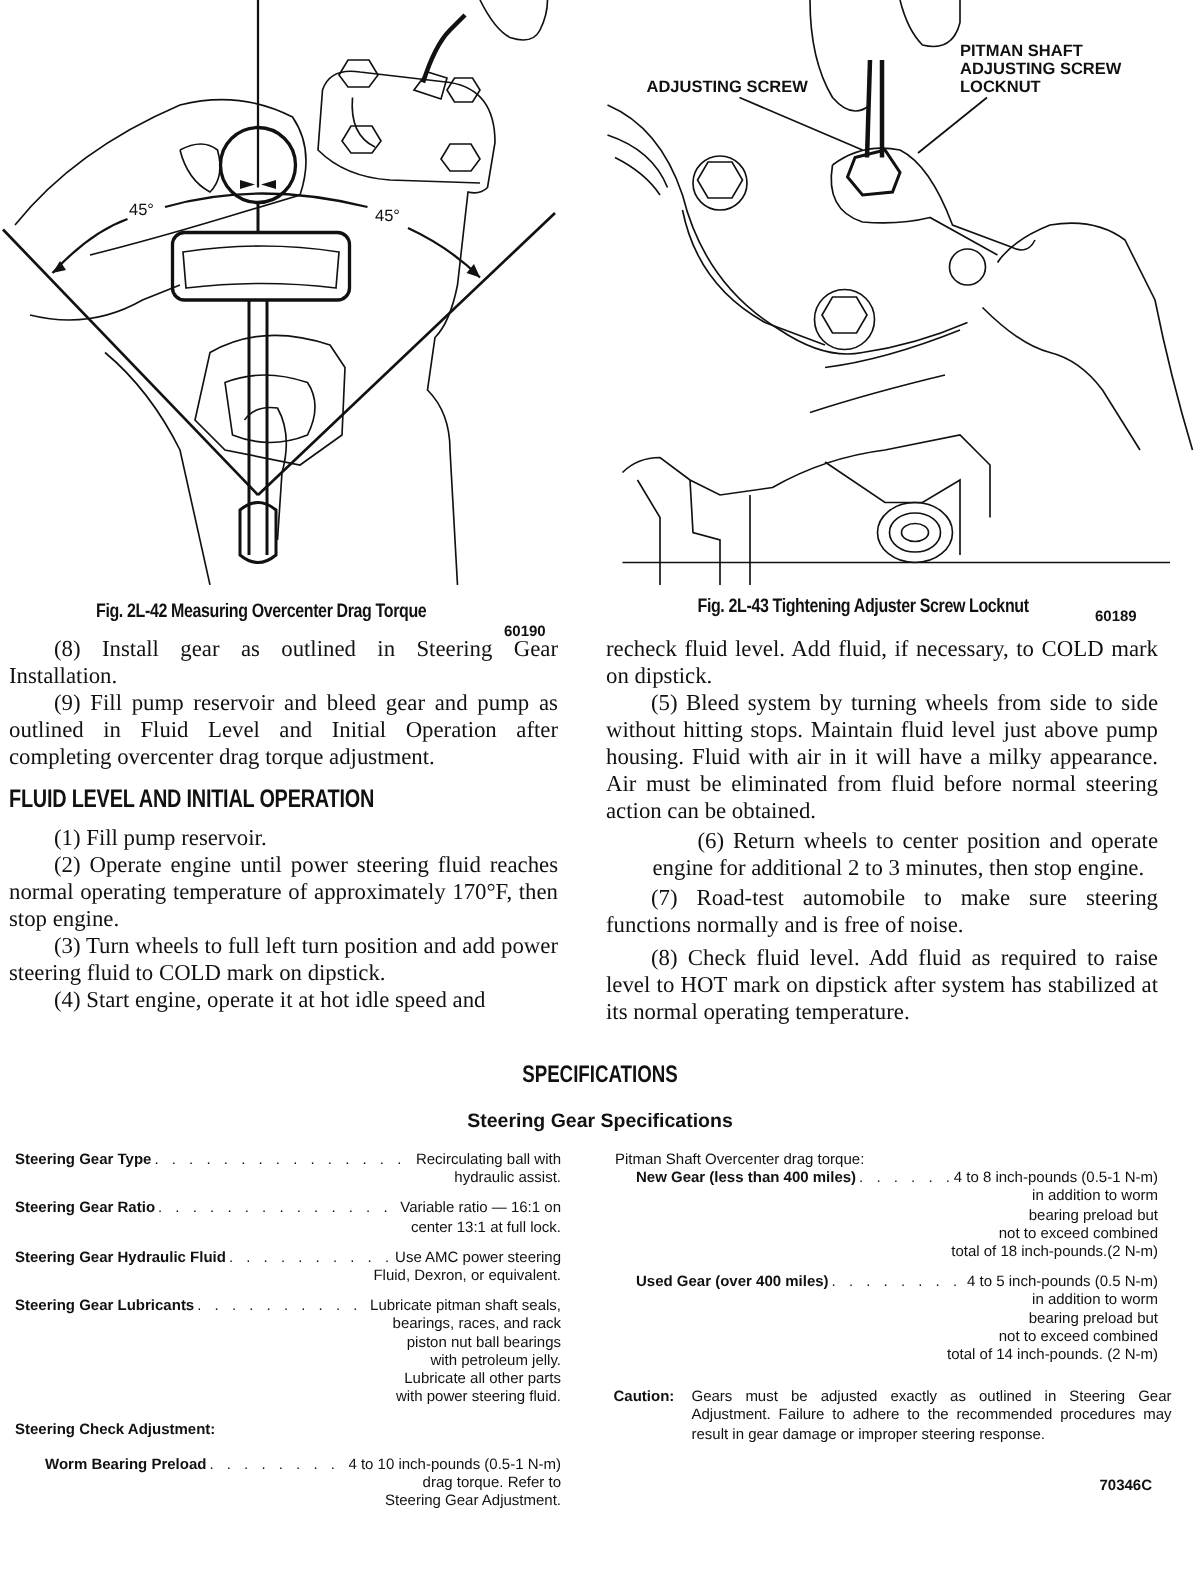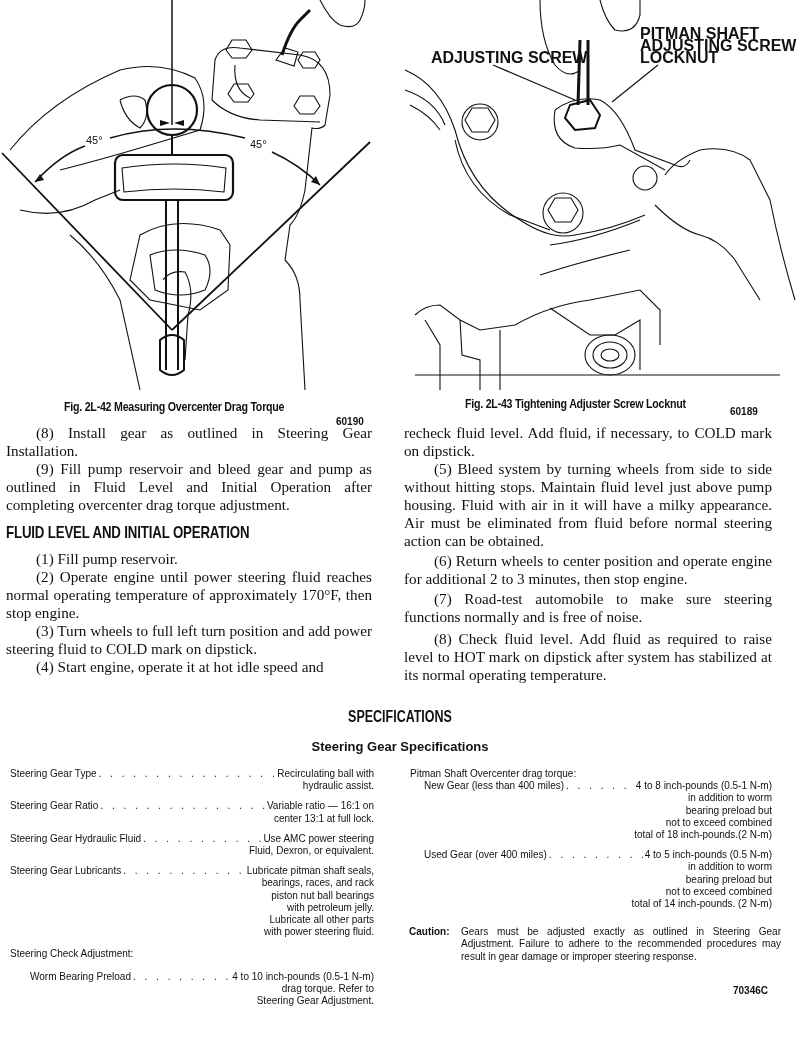--- a/index.html
+++ b/index.html
@@ -7,39 +7,39 @@
     width:800px; height:1050px; background:#ffffff; position:relative; overflow:hidden;
     color:#111; font-family:"DejaVu Serif", serif;
   }
   .abs { position:absolute; }
   svg { display:block; }
   .fig-caption {
     position:absolute; font-family:"Liberation Sans", sans-serif; font-weight:bold;
     font-size:13px; letter-spacing:-0.3px; transform:scaleX(0.82); transform-origin:left top; white-space:nowrap;
   }
   .fig-num { font-family:"Liberation Sans", sans-serif; font-weight:bold; font-size:10px; position:absolute;margin-top:44px; }
-  .callout { font-family:"Liberation Sans", sans-serif; font-weight:bold; font-size:16px; position:absolute; line-height:12px; white-space:nowrap; }
+  .callout { font-family:"Liberation Sans", sans-serif; font-weight:bold; font-size:11px; position:absolute; line-height:12px; white-space:nowrap; }
   .col { position:absolute; font-family:"Liberation Serif", serif; font-size:15.2px; line-height:18px; text-align:justify; }
   .col p { margin:0; }
   .col .ind { text-indent:30px; }
   .section-h {
     font-family:"Liberation Sans", sans-serif; font-weight:bold; font-size:17px;
     transform:scaleX(0.78); transform-origin:left top; white-space:nowrap; margin:10px 0 8px 0; letter-spacing:-0.2px;
   }
   .spec-title {
     position:absolute; font-family:"Liberation Sans", sans-serif; font-weight:bold; font-size:16px;
     transform:scaleX(0.78); transform-origin:center top; white-space:nowrap; left:0; width:800px; text-align:center;
   }
   .spec-sub {
     position:absolute; font-family:"Liberation Sans", sans-serif; font-weight:bold; font-size:13px;
     left:0; width:800px; text-align:center;
   }
   .spec { position:absolute; font-family:"Liberation Sans", sans-serif; font-size:10px; line-height:12.2px; }
   .spec-row { position:relative; margin-bottom:8px; }
-  .spec-row .lbl { white-space:nowrap; }
+  .spec-row .lbl { white-space:nowrap;font-weight:bold; }
   .spec-row .val { text-align:right; }
   .spec-row .first { display:flex; justify-content:space-between; white-space:nowrap; }
   .dots { flex:1; overflow:hidden; white-space:nowrap; margin:0 2px; letter-spacing:3px; }
   .caution { position:absolute; font-family:"Liberation Sans", sans-serif; font-size:10px; line-height:12.4px; }
   .caution .c-lbl { font-weight:bold; position:absolute; left:0; top:0; }
   .caution .c-txt { position:absolute; left:52px; top:0; width:320px; text-align:justify; }
   .code { position:absolute; font-family:"Liberation Sans", sans-serif; font-weight:bold; font-size:10px; }
 </style>
 </head>
 <body>
@@ -163,21 +163,21 @@
   <div class="section-h">FLUID LEVEL AND INITIAL OPERATION</div>
   <p class="ind">(1) Fill pump reservoir.</p>
   <p class="ind">(2) Operate engine until power steering fluid reaches normal operating temperature of approximately 170°F, then stop engine.</p>
   <p class="ind">(3) Turn wheels to full left turn position and add power steering fluid to COLD mark on dipstick.</p>
   <p class="ind">(4) Start engine, operate it at hot idle speed and</p>
 </div>
 
 <div class="col" style="left:404px;top:424px;width:368px;">
   <p>recheck fluid level. Add fluid, if necessary, to COLD mark on dipstick.</p>
   <p class="ind">(5) Bleed system by turning wheels from side to side without hitting stops. Maintain fluid level just above pump housing. Fluid with air in it will have a milky appearance. Air must be eliminated from fluid before normal steering action can be obtained.</p>
-  <p class="ind" style="margin-top:2px;">(6) Return wheels to center position and operate engine for additional 2 to 3 minutes, then stop engine.</p>
+  <p class="ind" style="margin-top:2px;margin-left:31px;">(6) Return wheels to center position and operate engine for additional 2 to 3 minutes, then stop engine.</p>
   <p class="ind" style="margin-top:2px;">(7) Road-test automobile to make sure steering functions normally and is free of noise.</p>
   <p class="ind" style="margin-top:4px;">(8) Check fluid level. Add fluid as required to raise level to HOT mark on dipstick after system has stabilized at its normal operating temperature.</p>
 </div>
 
 <div class="spec-title" style="top:708px;">SPECIFICATIONS</div>
 <div class="spec-sub" style="top:739px;">Steering Gear Specifications</div>
 
 <div class="spec" style="left:10px;top:768px;width:364px;">
   <div class="spec-row">
     <div class="first">

